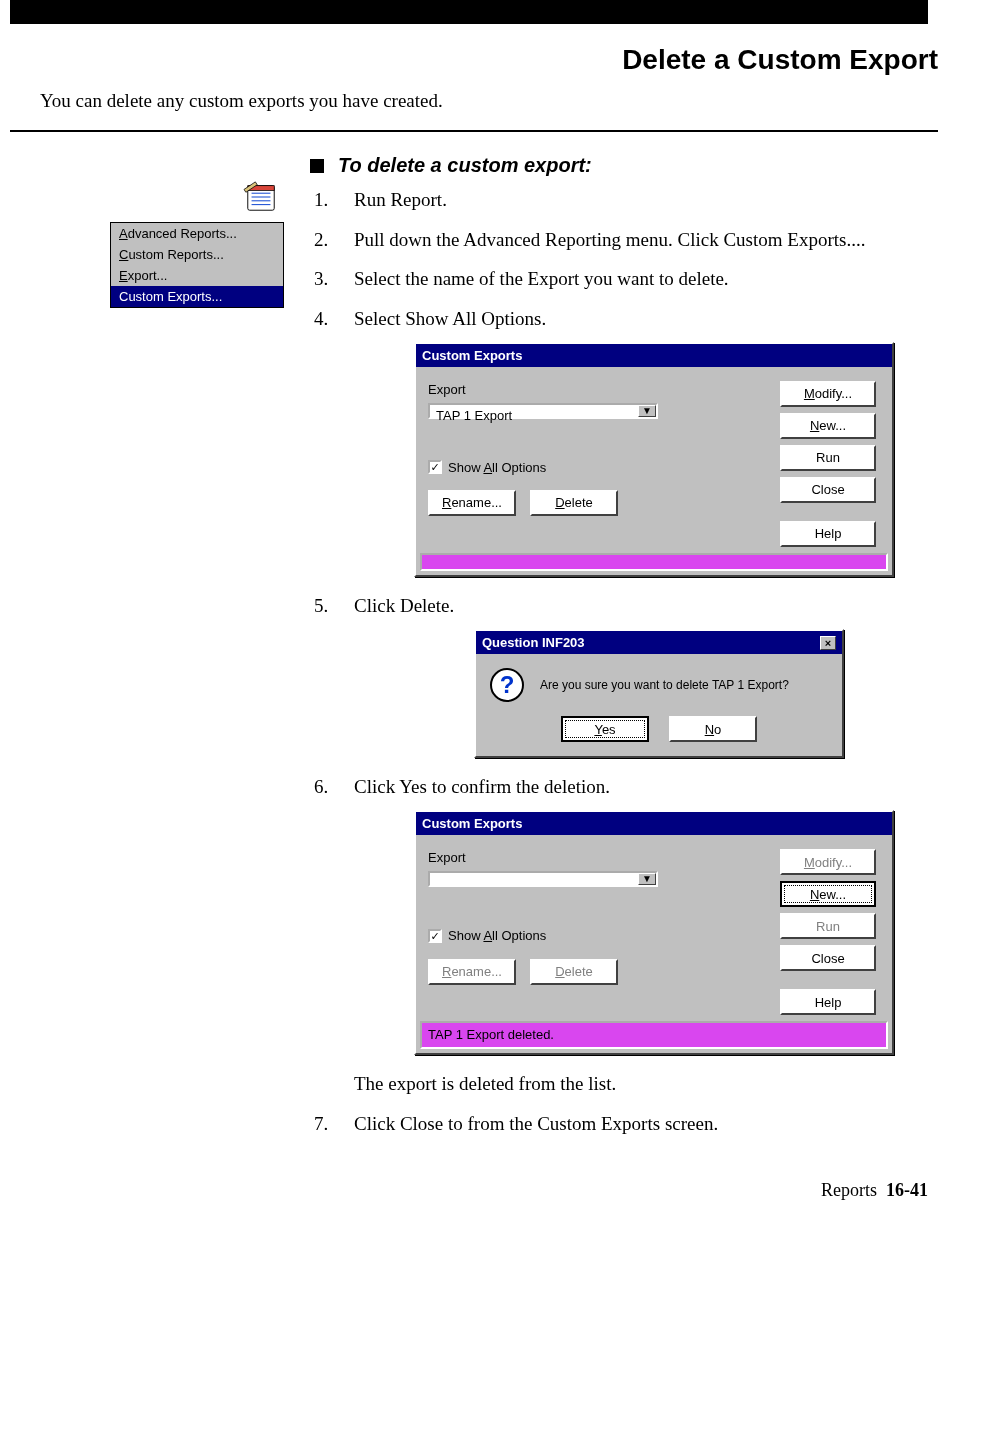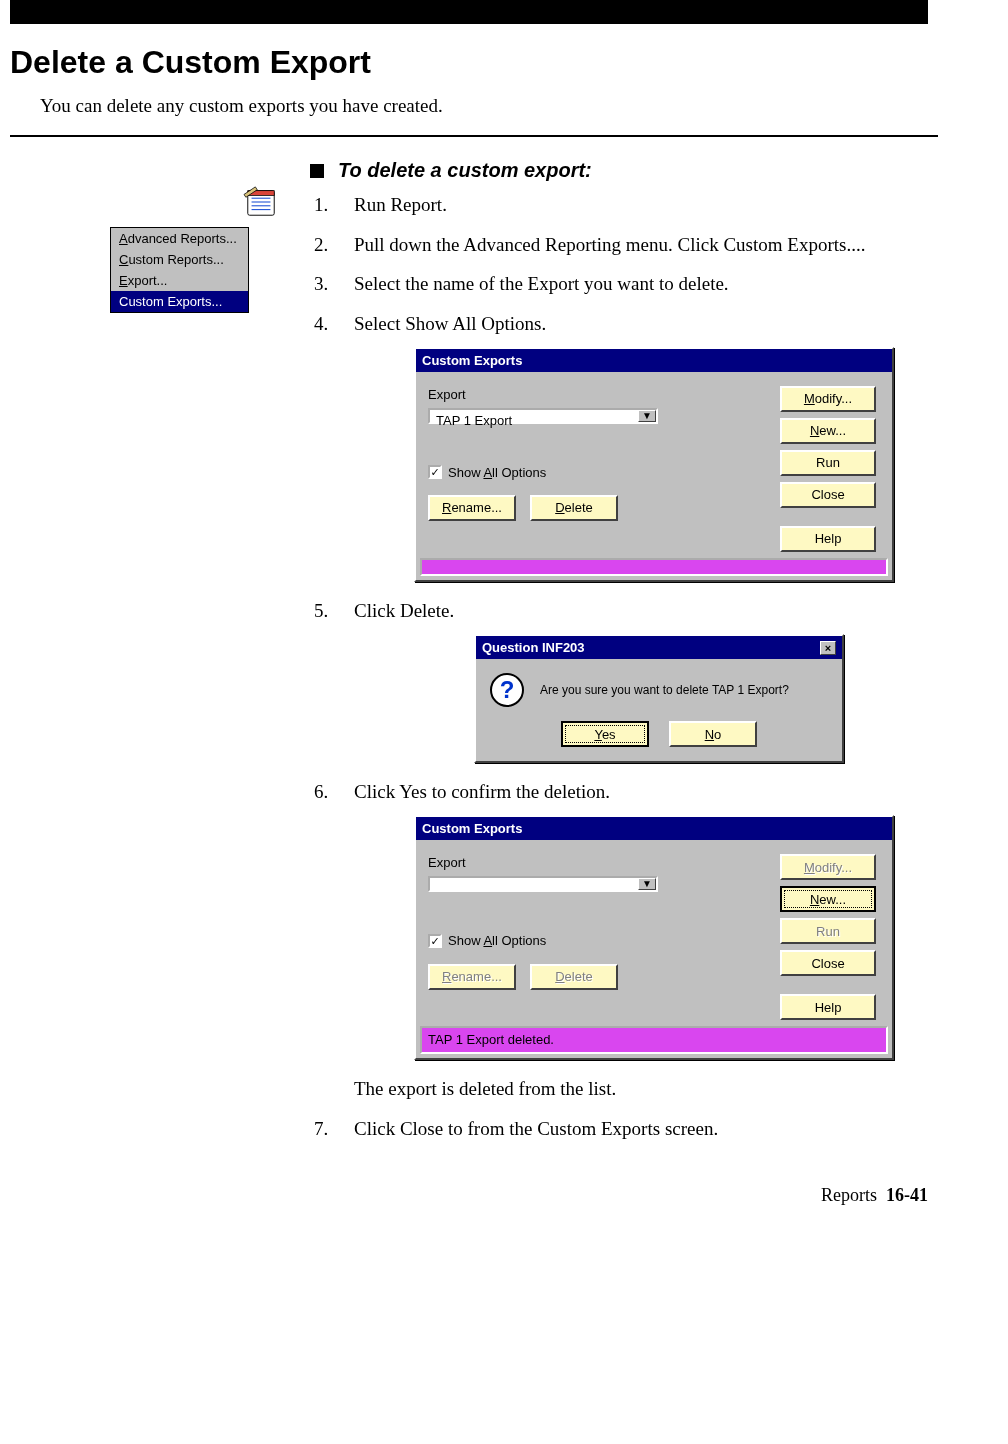--- a/index.html
+++ b/index.html
@@ -6,31 +6,31 @@
   body {
     margin: 0;
     padding: 0;
     font-family: "Times New Roman", Times, serif;
     background: #fff;
     color: #000;
     width: 1008px;
   }
   .top-black-bar { height: 24px; background: #000; margin: 0 80px 0 10px; }
   .page { padding: 12px 70px 30px 10px; }
-  h1.title { font-family: Arial, Helvetica, sans-serif; font-weight: bold; font-size: 32px; margin: 8px 0 14px 0; }
+  h1.title { font-family: Arial, Helvetica, sans-serif; font-weight: bold; font-size: 28px; margin: 8px 0 14px 0; text-align: right; }
   .intro { font-size: 19px; margin: 0 0 18px 30px; }
   hr.rule { border: none; border-top: 2px solid #000; margin: 0 0 22px 0; }
   .content-row { display: flex; align-items: flex-start; }
   .left-col { width: 300px; flex: 0 0 300px; padding-top: 26px; position: relative; }
   .right-col { flex: 1; }
   .note-icon { position: absolute; top: 26px; right: 30px; width: 38px; height: 34px; }
   .note-icon svg { width: 100%; height: 100%; }
 
   
-  .menu-box { width: 139px; margin-left: 100px; margin-top: 42px; border: 1px solid #000; background: #c0c0c0; font-family: "MS Sans Serif", Arial, sans-serif; font-size: 13px; }
+  .menu-box { width: 174px; margin-left: 100px; margin-top: 42px; border: 1px solid #000; background: #c0c0c0; font-family: "MS Sans Serif", Arial, sans-serif; font-size: 13px; }
   .menu-item { padding: 3px 8px; }
   .menu-item.sel { background: #000080; color: #fff; }
   .menu-u { text-decoration: underline; }
 
   
   .proc-head { display: flex; align-items: center; gap: 14px; font-family: Arial, Helvetica, sans-serif; font-weight: bold; font-size: 20px; margin-bottom: 10px; font-style: italic; }
   .sqbullet { width: 14px; height: 14px; background: #000; flex: 0 0 14px; }
   ol.steps { list-style: none; padding: 0; margin: 0; counter-reset: step; }
   ol.steps > li { position: relative; padding-left: 44px; margin: 10px 0 14px 0; font-size: 19px; line-height: 1.35; counter-increment: step; }
   ol.steps > li::before { content: counter(step) "."; position: absolute; left: 4px; top: 0; font-size: 19px; }
@@ -45,21 +45,21 @@
   .ce-body { display: flex; gap: 10px; padding: 14px 12px 6px 12px; }
   .ce-left { flex: 1; }
   .ce-right { width: 100px; display: flex; flex-direction: column; gap: 6px; }
   .lbl { font-size: 13px; margin-bottom: 4px; display: block; }
   .combo { display: flex; height: 16px; border: 2px inset #fff; background: #fff; width: 230px; }
   .combo-text { flex: 1; padding: 2px 6px; font-size: 13px; }
   .combo-arrow { width: 18px; background: #c0c0c0; border: 1px solid #fff; border-right-color: #404040; border-bottom-color: #404040; display: flex; align-items: center; justify-content: center; font-size: 10px; }
   .chk-row { margin-top: 40px; font-size: 13px; display: flex; align-items: center; gap: 6px; }
   .chk { width: 14px; height: 14px; background: #fff; border: 2px inset #fff; display: flex; align-items: center; justify-content: center; font-size: 11px; line-height: 10px; }
   .btn-row { margin-top: 14px; display: flex; gap: 14px; }
-  .wbtn { height: 26px; background: #fef9c3; border: 2px solid #fff; border-right-color: #404040; border-bottom-color: #404040; font-size: 13px; display: flex; align-items: center; justify-content: center; padding: 0 4px; }
+  .wbtn { height: 26px; background: #ffffff; border: 2px solid #fff; border-right-color: #404040; border-bottom-color: #404040; font-size: 13px; display: flex; align-items: center; justify-content: center; padding: 0 4px; }
   .wbtn.small { width: 88px; }
   .wbtn.side { width: 96px; }
   .wbtn.disabled { color: #808080; text-shadow: 1px 1px 0 #fff; }
   .wbtn.default-focus { outline: 1px dotted #000; outline-offset: -5px; border: 2px solid #000; }
   .status-bar { border: 2px inset #fff; margin: 0 4px 4px 4px; padding: 3px 6px; font-size: 13px; min-height: 18px; background: #d946ef; }
 
   
   .q-dialog { width: 370px; margin-left: 120px; }
   .q-body { padding: 14px 14px 14px 14px; }
   .q-msg-row { display: flex; align-items: center; gap: 16px; margin-bottom: 14px; }

